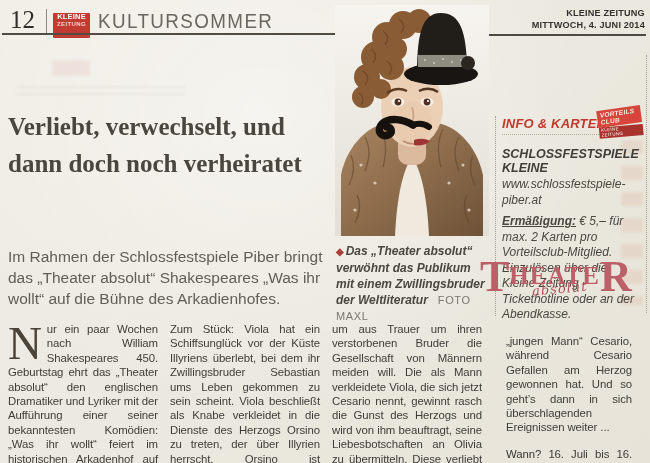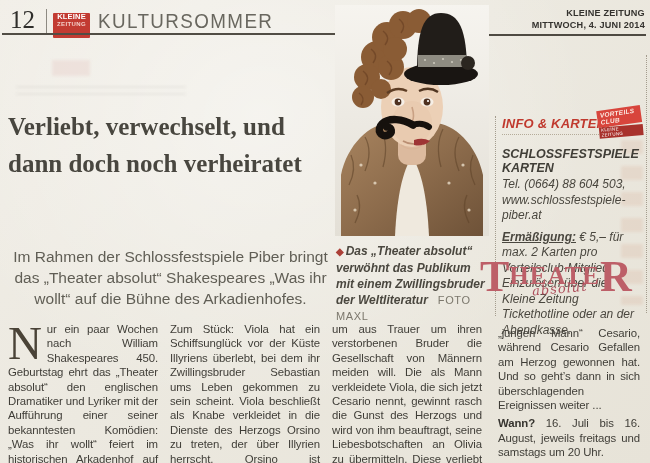--- a/index.html
+++ b/index.html
@@ -25,21 +25,21 @@
   
   .ghost{position:absolute;pointer-events:none;filter:blur(1.5px);}
   .g1{left:52px;top:60px;width:38px;height:16px;background:#d9a3a0;opacity:.18;}
   .g2{left:16px;top:86px;width:170px;height:14px;opacity:.07;
       background:repeating-linear-gradient(#5a564e 0 2px,transparent 2px 7px);}
   .g3{left:621px;top:140px;width:22px;height:165px;opacity:.10;
       background:repeating-linear-gradient(#c2643c 0 14px,transparent 14px 26px);}
   
   .headline{position:absolute;left:8px;top:108px;width:330px;
     font-family:"Liberation Serif",serif;font-weight:bold;font-size:25px;line-height:37px;color:#48463f;}
-  .subhead{position:absolute;left:8px;top:246px;width:325px;font-size:15.5px;line-height:21px;color:#605e55;text-align:center;}
+  .subhead{position:absolute;left:8px;top:246px;width:325px;font-size:15.5px;line-height:21px;color:#605e55;}
   
   .photo{position:absolute;left:335px;top:5px;width:154px;height:231px;}
   .caption{position:absolute;left:336px;top:243px;width:152px;font-size:12px;line-height:16px;
     font-weight:bold;font-style:italic;color:#4a473f;}
   .caption .diamond{color:#ab4038;font-style:normal;font-size:10px;margin-right:2px;}
   .caption .credit{font-weight:normal;font-style:normal;font-size:11px;color:#7b776c;
     letter-spacing:.6px;margin-left:10px;}
   
   .vdots{position:absolute;width:0;border-left:1px dotted #a39c8d;}
   .vd1{left:495px;top:116px;height:200px;}
@@ -65,22 +65,22 @@
   .tlogo .script{position:absolute;left:52px;top:26px;font-family:"DejaVu Serif",serif;
     font-style:italic;font-size:13px;color:#ae4f5c;transform:rotate(-5deg);letter-spacing:1px;}
   
   .cols{position:absolute;left:8px;top:322px;width:636px;height:141px;overflow:hidden;
     display:flex;gap:12px;}
   .col{flex:1;font-size:11.4px;line-height:14.4px;text-align:justify;color:#3f3d37;
     letter-spacing:-.1px;hyphens:auto;}
   .dropcap{float:left;font-family:"Liberation Serif",serif;font-size:47px;line-height:40px;
     color:#4a4337;margin:1px 5px 0 0;}
   .sched{margin-top:0;}
-  .sched b{font-weight:bold;color:#36342f;}
-  .col p{margin:4px;}
+  .sched b{font-weight:normal;color:#36342f;}
+  .col p{margin:12px;}
 </style>
 </head>
 <body>
 
 <div class="page">
 
   <div class="pagenum">12</div>
   <div class="head-div"></div>
   <div class="kzlogo">
     <span class="l1">KLEINE</span>
@@ -200,23 +200,22 @@
 
   <div class="vdots vd1"></div>
   <div class="vdots vd2"></div>
 
   <div class="infobox">
     <div class="infotitle">INFO &amp; KARTEN:</div>
     <div class="badge">
       <span class="b1">VORTEILS CLUB</span>
       <span class="b2">KLEINE ZEITUNG</span>
     </div>
-    <div class="org">SCHLOSSFESTSPIELE KARTEN</div>
+    <div class="org">SCHLOSSFESTSPIELE KLEINE</div>
     <div class="contact">
-      <div>Tel. (0664) 88 604 503,</div>
       <div>www.schlossfestspiele-piber.at</div>
     </div>
     <div class="discount"><b>Ermäßigung:</b><span> € 5,– für max. 2 Karten pro Vorteilsclub-Mitglied. Einzulösen über die Kleine Zeitung Tickethotline oder an der Abendkasse.</span></div>
   </div>
 
   <div class="tlogo">
     <span class="big">T</span><span class="mid">HEATE</span><span class="big">R</span>
     <span class="script">absolut</span>
   </div>
 

